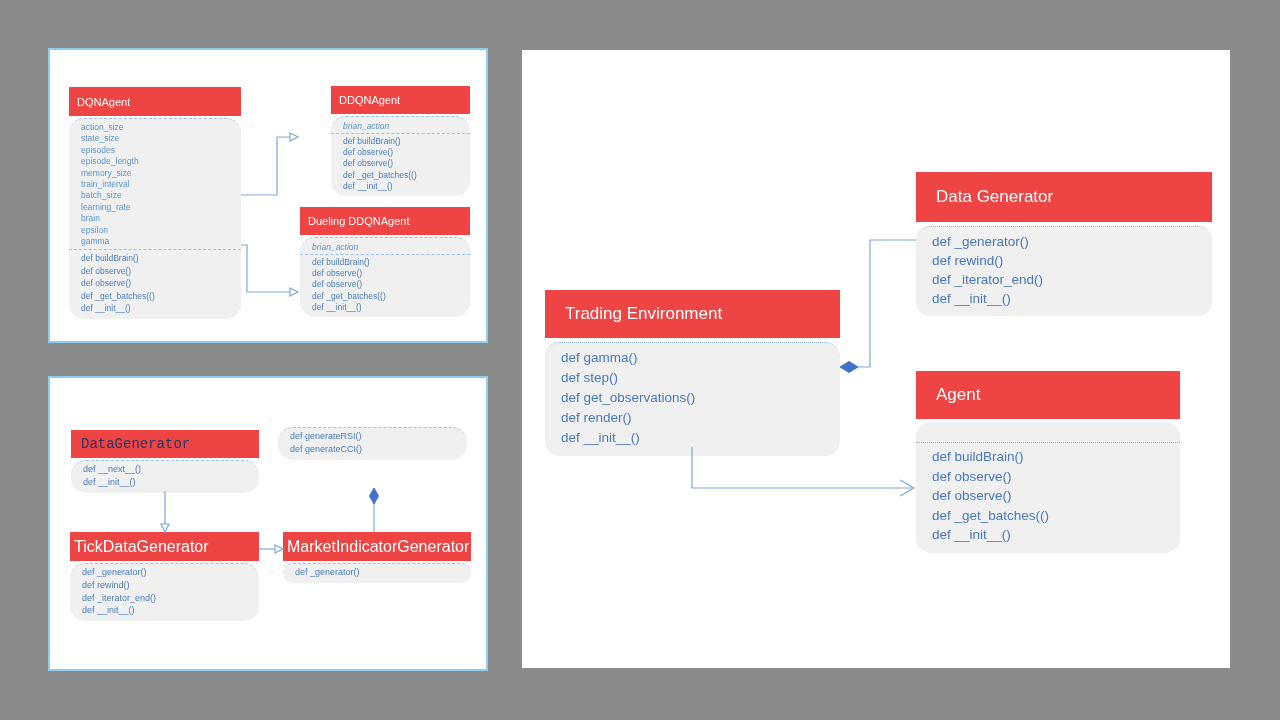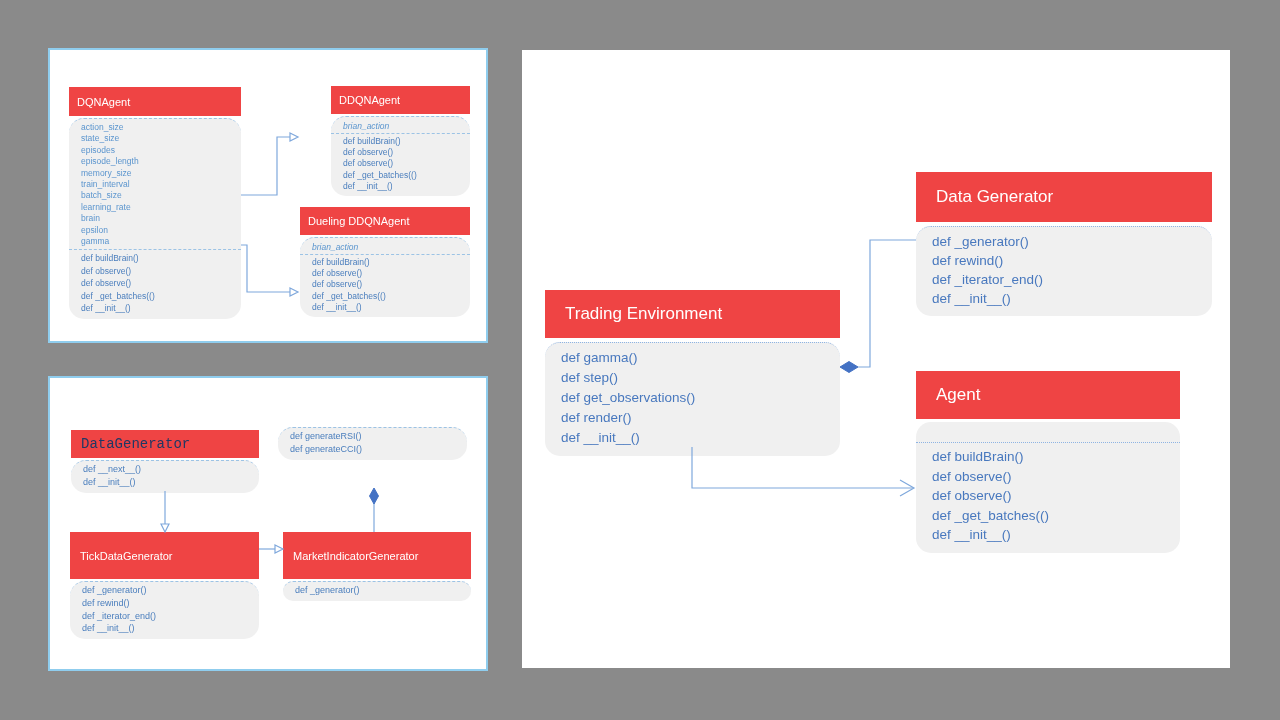--- a/index.html
+++ b/index.html
@@ -55,21 +55,21 @@
   .pa-small .method { line-height:11.2px; }
 
   
   .pb .method { font-size:9px; line-height:12.8px; color:#4A7EBD; }
   .pb .methods-section { padding:2px 0 4px 12px; }
   .pb-mono-header .uml-header {
     font-family:"Liberation Mono","DejaVu Sans Mono",monospace;
     color:#1F3864; font-size:14px; height:28px; padding-left:10px;
   }
   .pb-sans-header .uml-header {
-    color:#FFFFFF; font-size:11px; height:47px; padding-left:10px;
+    color:#FFFFFF; font-size:16px; height:29px; padding-left:4px;
   }
   .pb-datagen   { left:21px;  top:52px;  width:188px; }
   .pb-stock     { left:228px; top:47px;  width:189px; }
   .pb-tick      { left:20px;  top:154px; width:189px; }
   .pb-market    { left:233px; top:154px; width:188px; }
 
   
   .pc .uml-header { height:48px; font-size:17px; padding-left:20px; }
   .pc .uml-body { margin-top:4px; border-top:1px dotted #8EB4E3; }
   .pc .method { font-size:13.5px; line-height:20px; color:#4878BE; }

